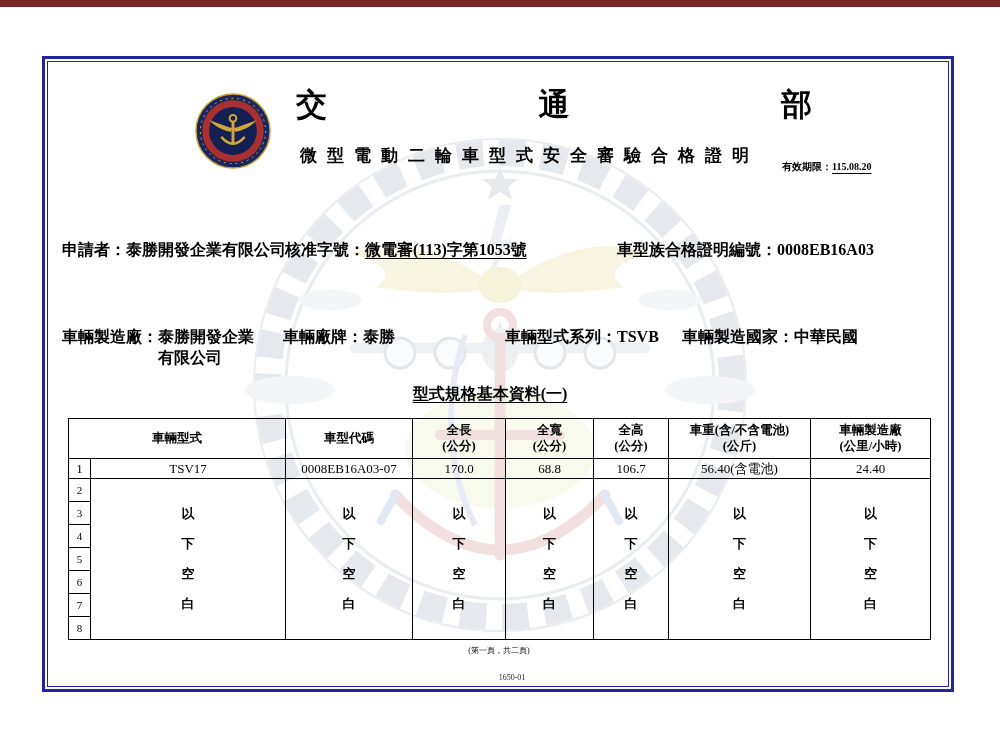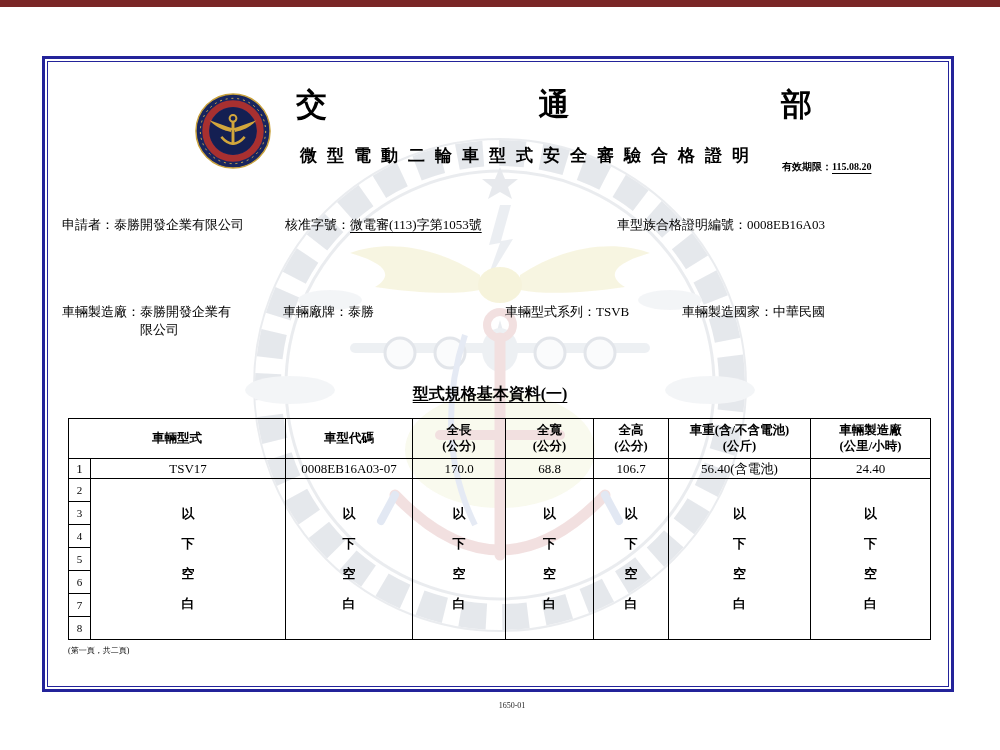--- a/index.html
+++ b/index.html
@@ -17,43 +17,43 @@
     position:absolute; left:296px; top:84px; width:516px;
     display:flex; justify-content:space-between;
     font-size:31px; font-weight:bold;
   }
   .subtitle {
     position:absolute; left:300px; top:144px;
     font-size:17px; font-weight:bold; letter-spacing:10px; white-space:nowrap;
   }
   .validity { position:absolute; left:782px; top:160px; font-size:10px; font-weight:bold; white-space:nowrap; }
   .u { text-decoration:underline; text-underline-offset:3px; }
-  .info { position:absolute; font-size:13px; font-weight:normal; white-space:nowrap; }
+  .info { position:absolute; font-size:16px; font-weight:bold; white-space:nowrap;margin-top:24px; }
   .i-applicant { left:62px;  top:216px; }
   .i-approval  { left:285px; top:216px; }
   .i-cert      { left:617px; top:216px; }
   .i-manufacturer { left:62px; top:303px; display:flex; white-space:normal; }
   .i-manufacturer .val { width:98px; white-space:normal; }
   .i-brand   { left:283px; top:303px; }
   .i-series  { left:505px; top:303px; }
   .i-country { left:682px; top:303px; }
   .table-title { position:absolute; left:0; top:384px; width:980px; text-align:center; font-size:16px; font-weight:bold; }
   .table-title span { text-decoration:underline; text-underline-offset:3px; }
   table.spec {
     position:absolute; left:68px; top:418px; width:862px;
     border-collapse:collapse; table-layout:fixed; background:transparent;
   }
   table.spec th, table.spec td { border:1px solid #000; text-align:center; vertical-align:middle; overflow:hidden; }
   table.spec thead th { font-size:12.5px; font-weight:bold; height:40px; line-height:1.25; }
   tr.r1 td { height:20px; font-size:13px; }
   td.num { font-size:11px; height:23px; }
   td.blank { font-size:13px; font-weight:bold; line-height:30px; }
   .pre { white-space:pre-line; }
-  .footnote { position:absolute; left:68px; top:645px; width:862px; text-align:left; font-size:8px; }
-  .footer-code { position:absolute; left:0; top:701px; width:1000px; text-align:center; font-size:8px; color:#222;padding-left:24px; }
+  .footnote { position:absolute; left:68px; top:645px; width:862px; text-align:center; font-size:8px; }
+  .footer-code { position:absolute; left:0; top:673px; width:1000px; text-align:center; font-size:8px; color:#222;padding-left:24px; }
 </style>
 </head>
 <body>
 
 <div class="top-strip"></div>
 
 <div class="frame">
   <div class="frame-inner"></div>
 </div>
 

